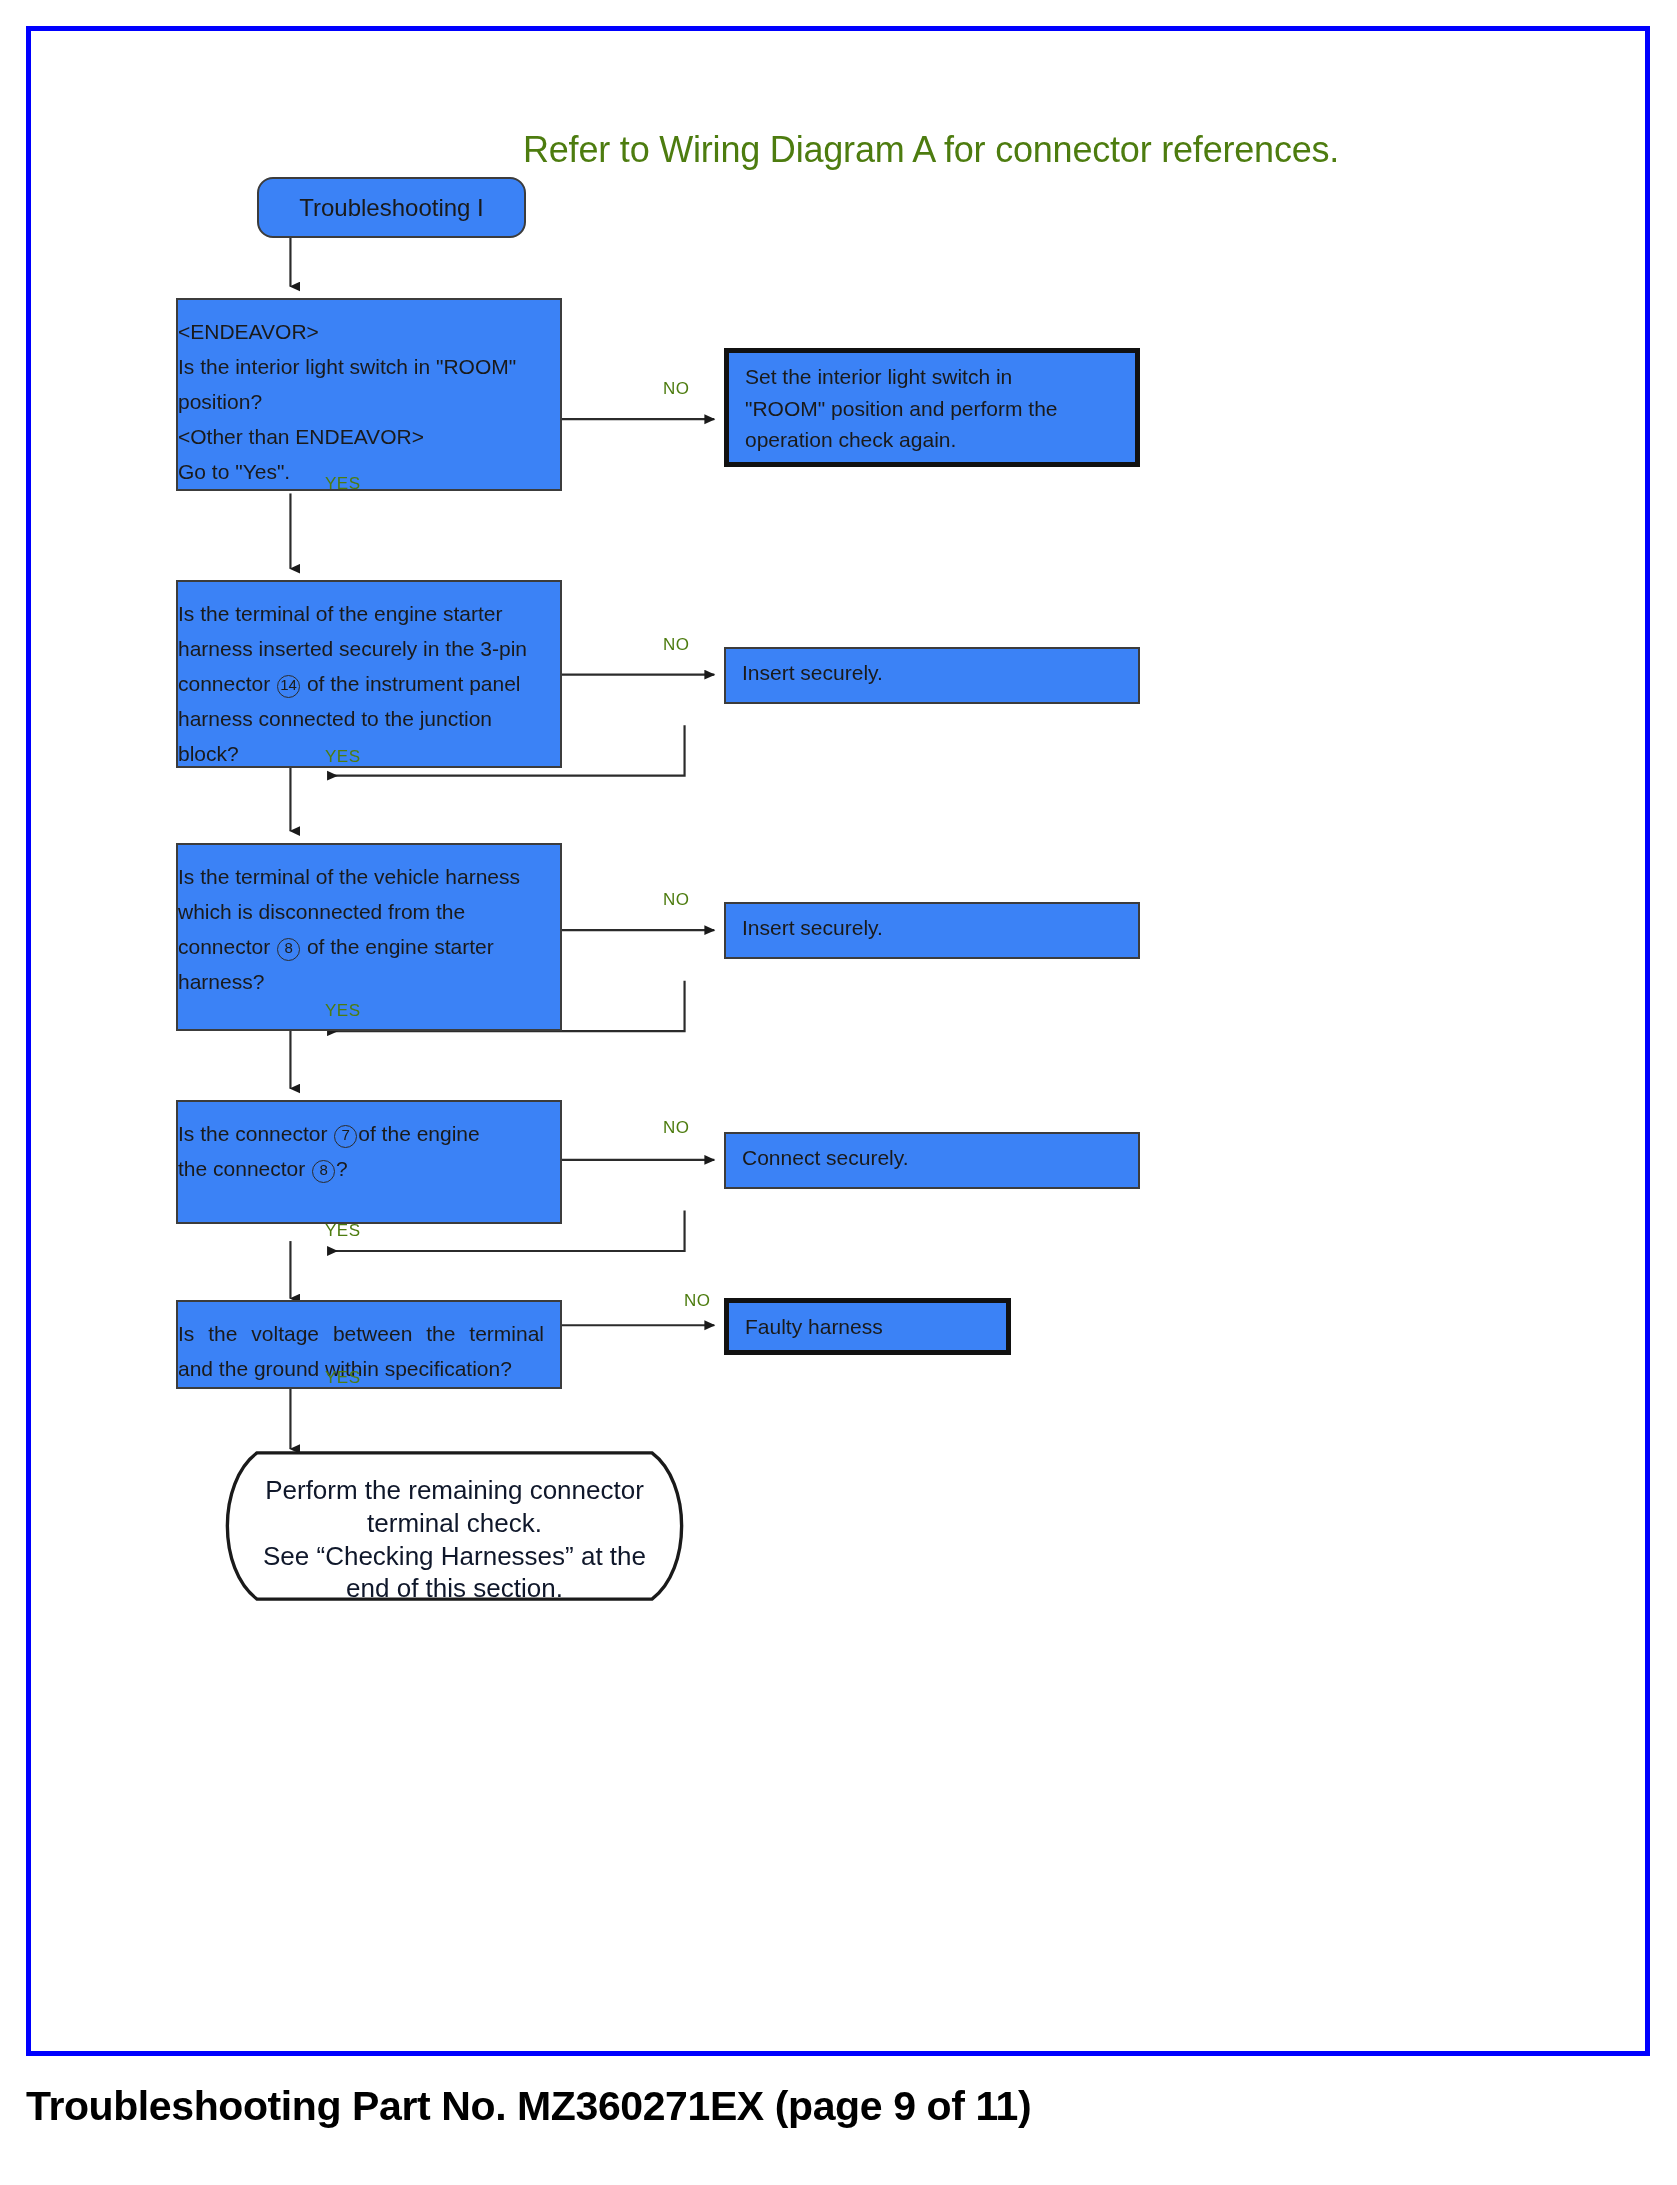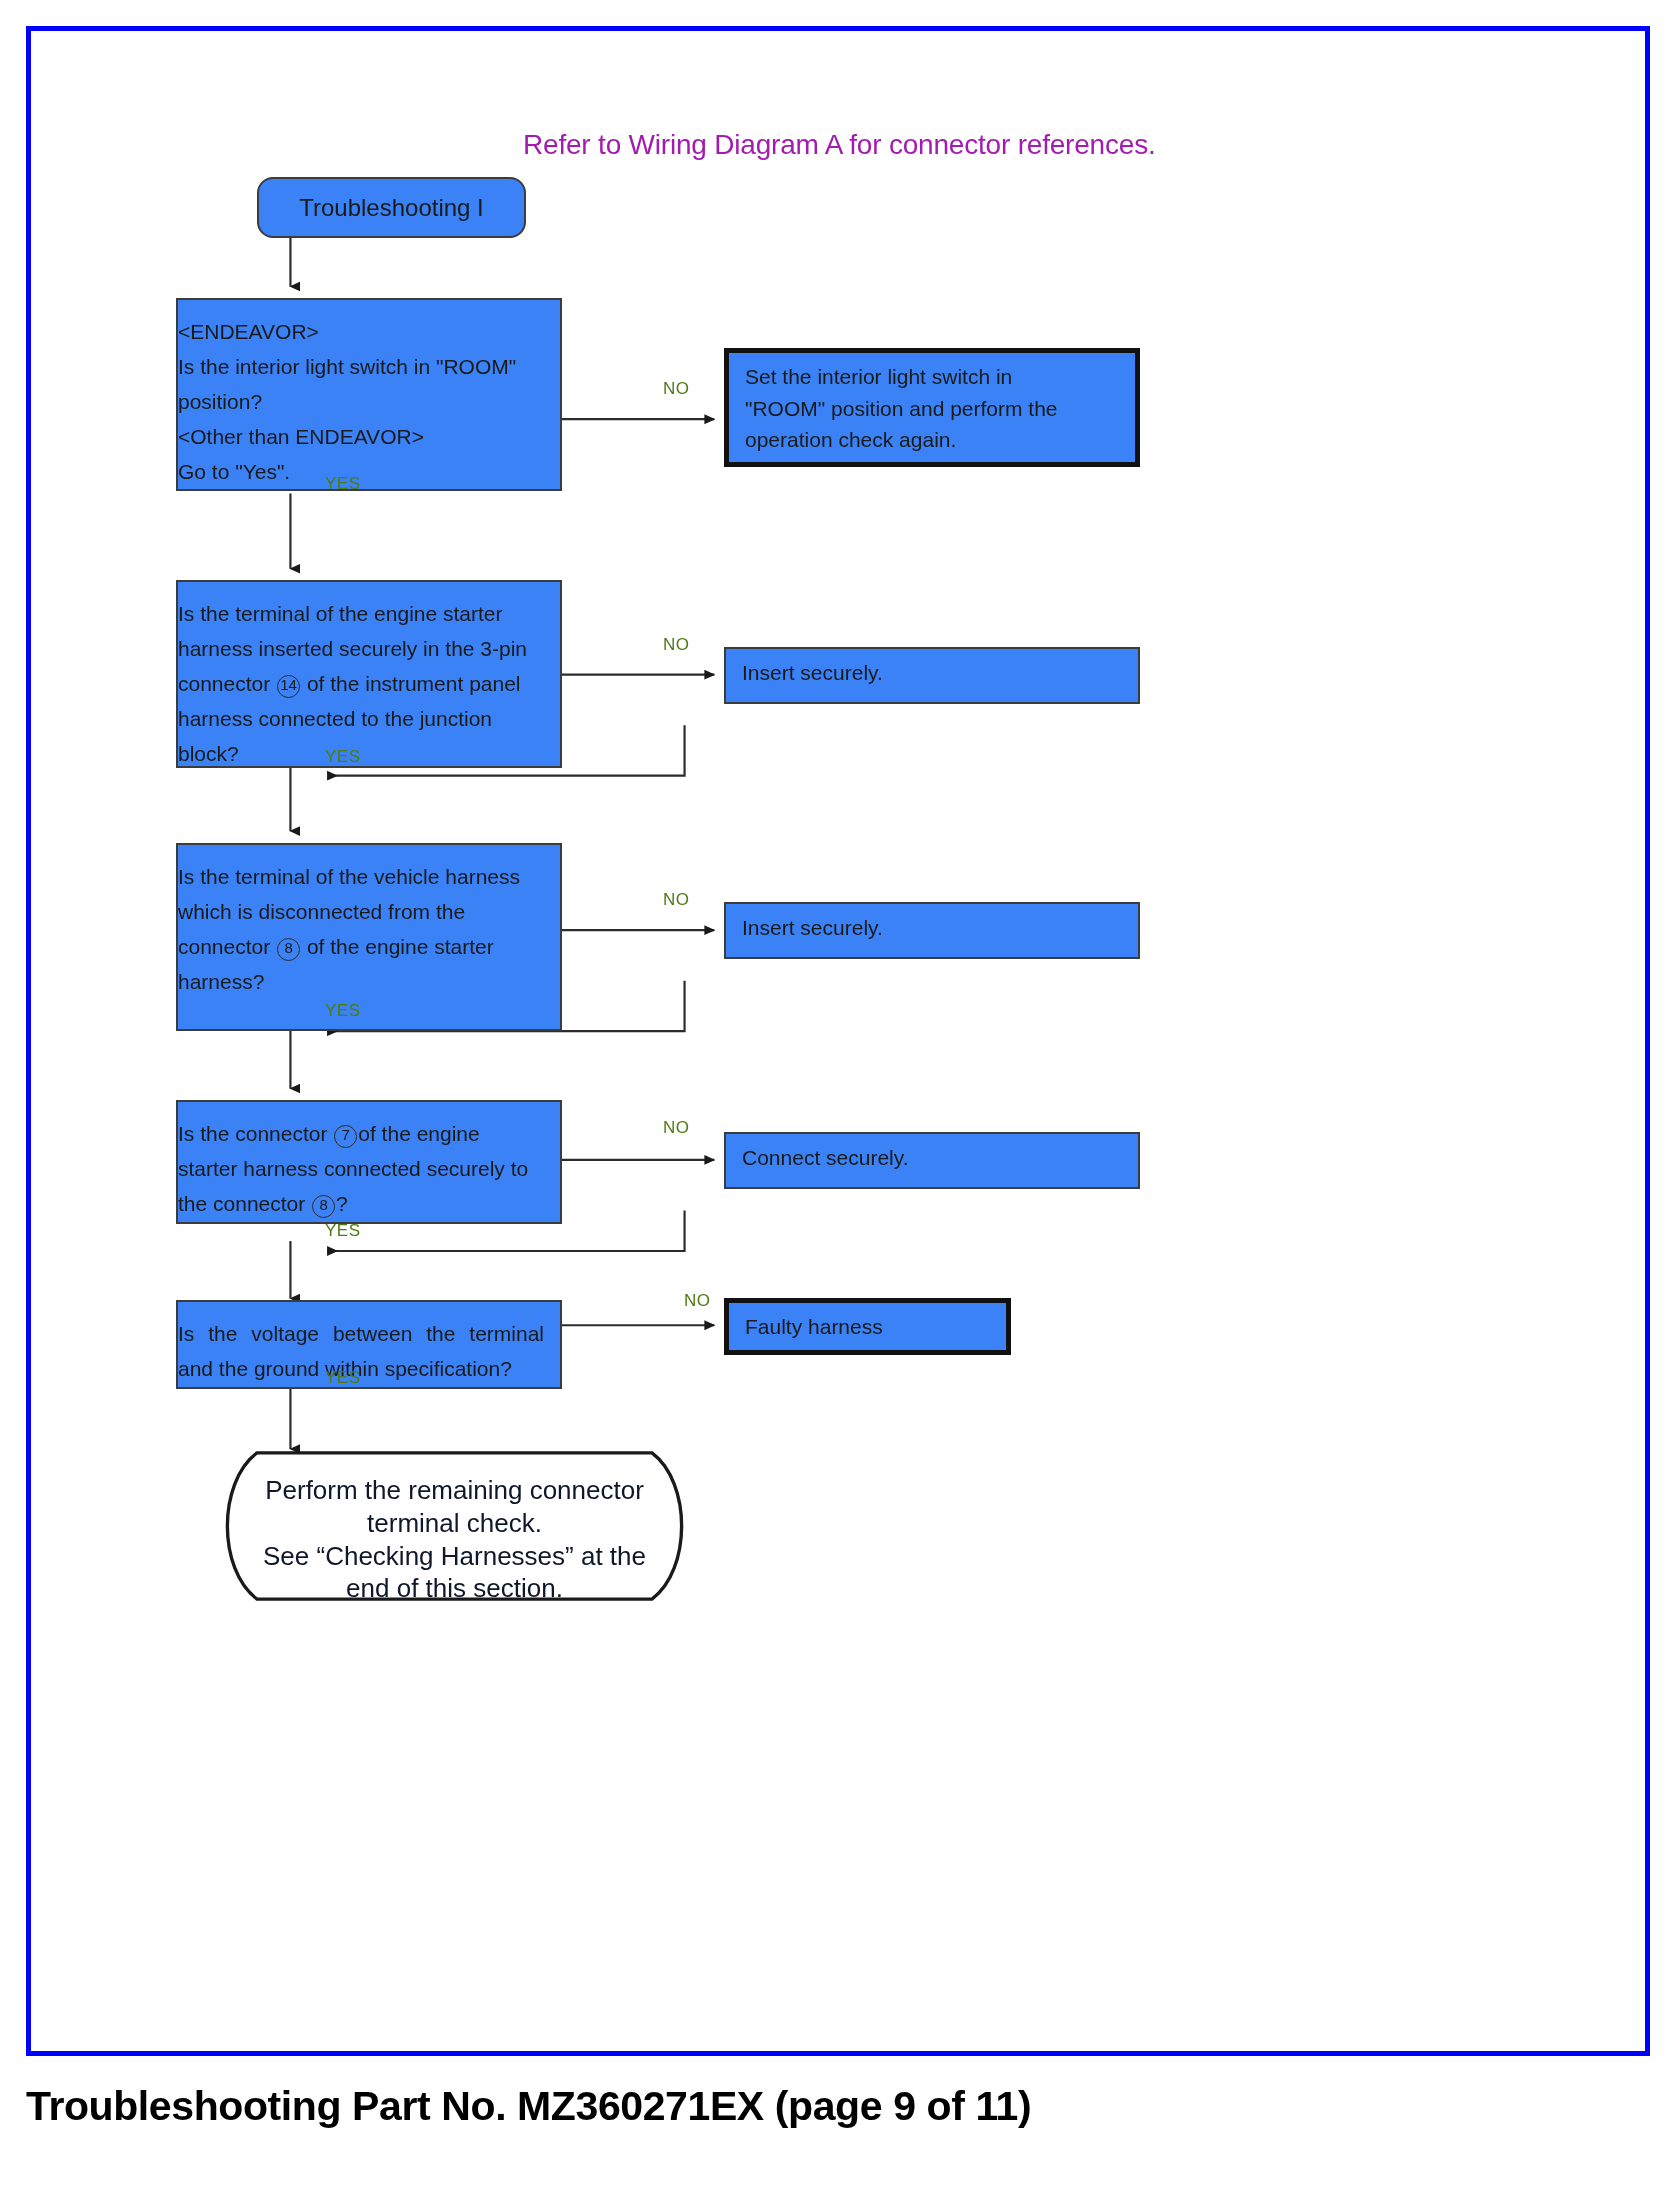--- a/index.html
+++ b/index.html
@@ -42,22 +42,22 @@
     left: 0;
     top: 0;
     width: 1624px;
     height: 2030px;
     pointer-events: none;
   }
 
   
   .header-note {
     position: absolute;
-    font-size: 28px;
-    color: #a21caf;
+    font-size: 36px;
+    color: #4d7c0f;
     white-space: nowrap;
     letter-spacing: -0.2px;
   }
 
   
   .node {
     position: absolute;
     box-sizing: border-box;
     background: #3b82f6;
     color: #1a1a1a;
@@ -258,21 +258,20 @@
     <div class="branch-label" style="left:632px; top:859px;">NO</div>
 
     <div class="node action-box" style="left:693px; top:871px; width:416px; height:57px;">
       <div>Insert securely.</div>
     </div>
 
     <div class="branch-label" style="left:294px; top:970px;">YES</div>
 
     <div class="node decision-box" style="left:145px; top:1069px; width:386px; height:124px;">
       <div>Is the connector <span class="conn">7</span>of the engine</div>
-      <div>starter harness connected securely to</div>
       <div>the connector <span class="conn">8</span>?</div>
     </div>
 
     <div class="branch-label" style="left:632px; top:1087px;">NO</div>
 
     <div class="node action-box" style="left:693px; top:1101px; width:416px; height:57px;">
       <div>Connect securely.</div>
     </div>
 
     <div class="branch-label" style="left:294px; top:1190px;">YES</div>

